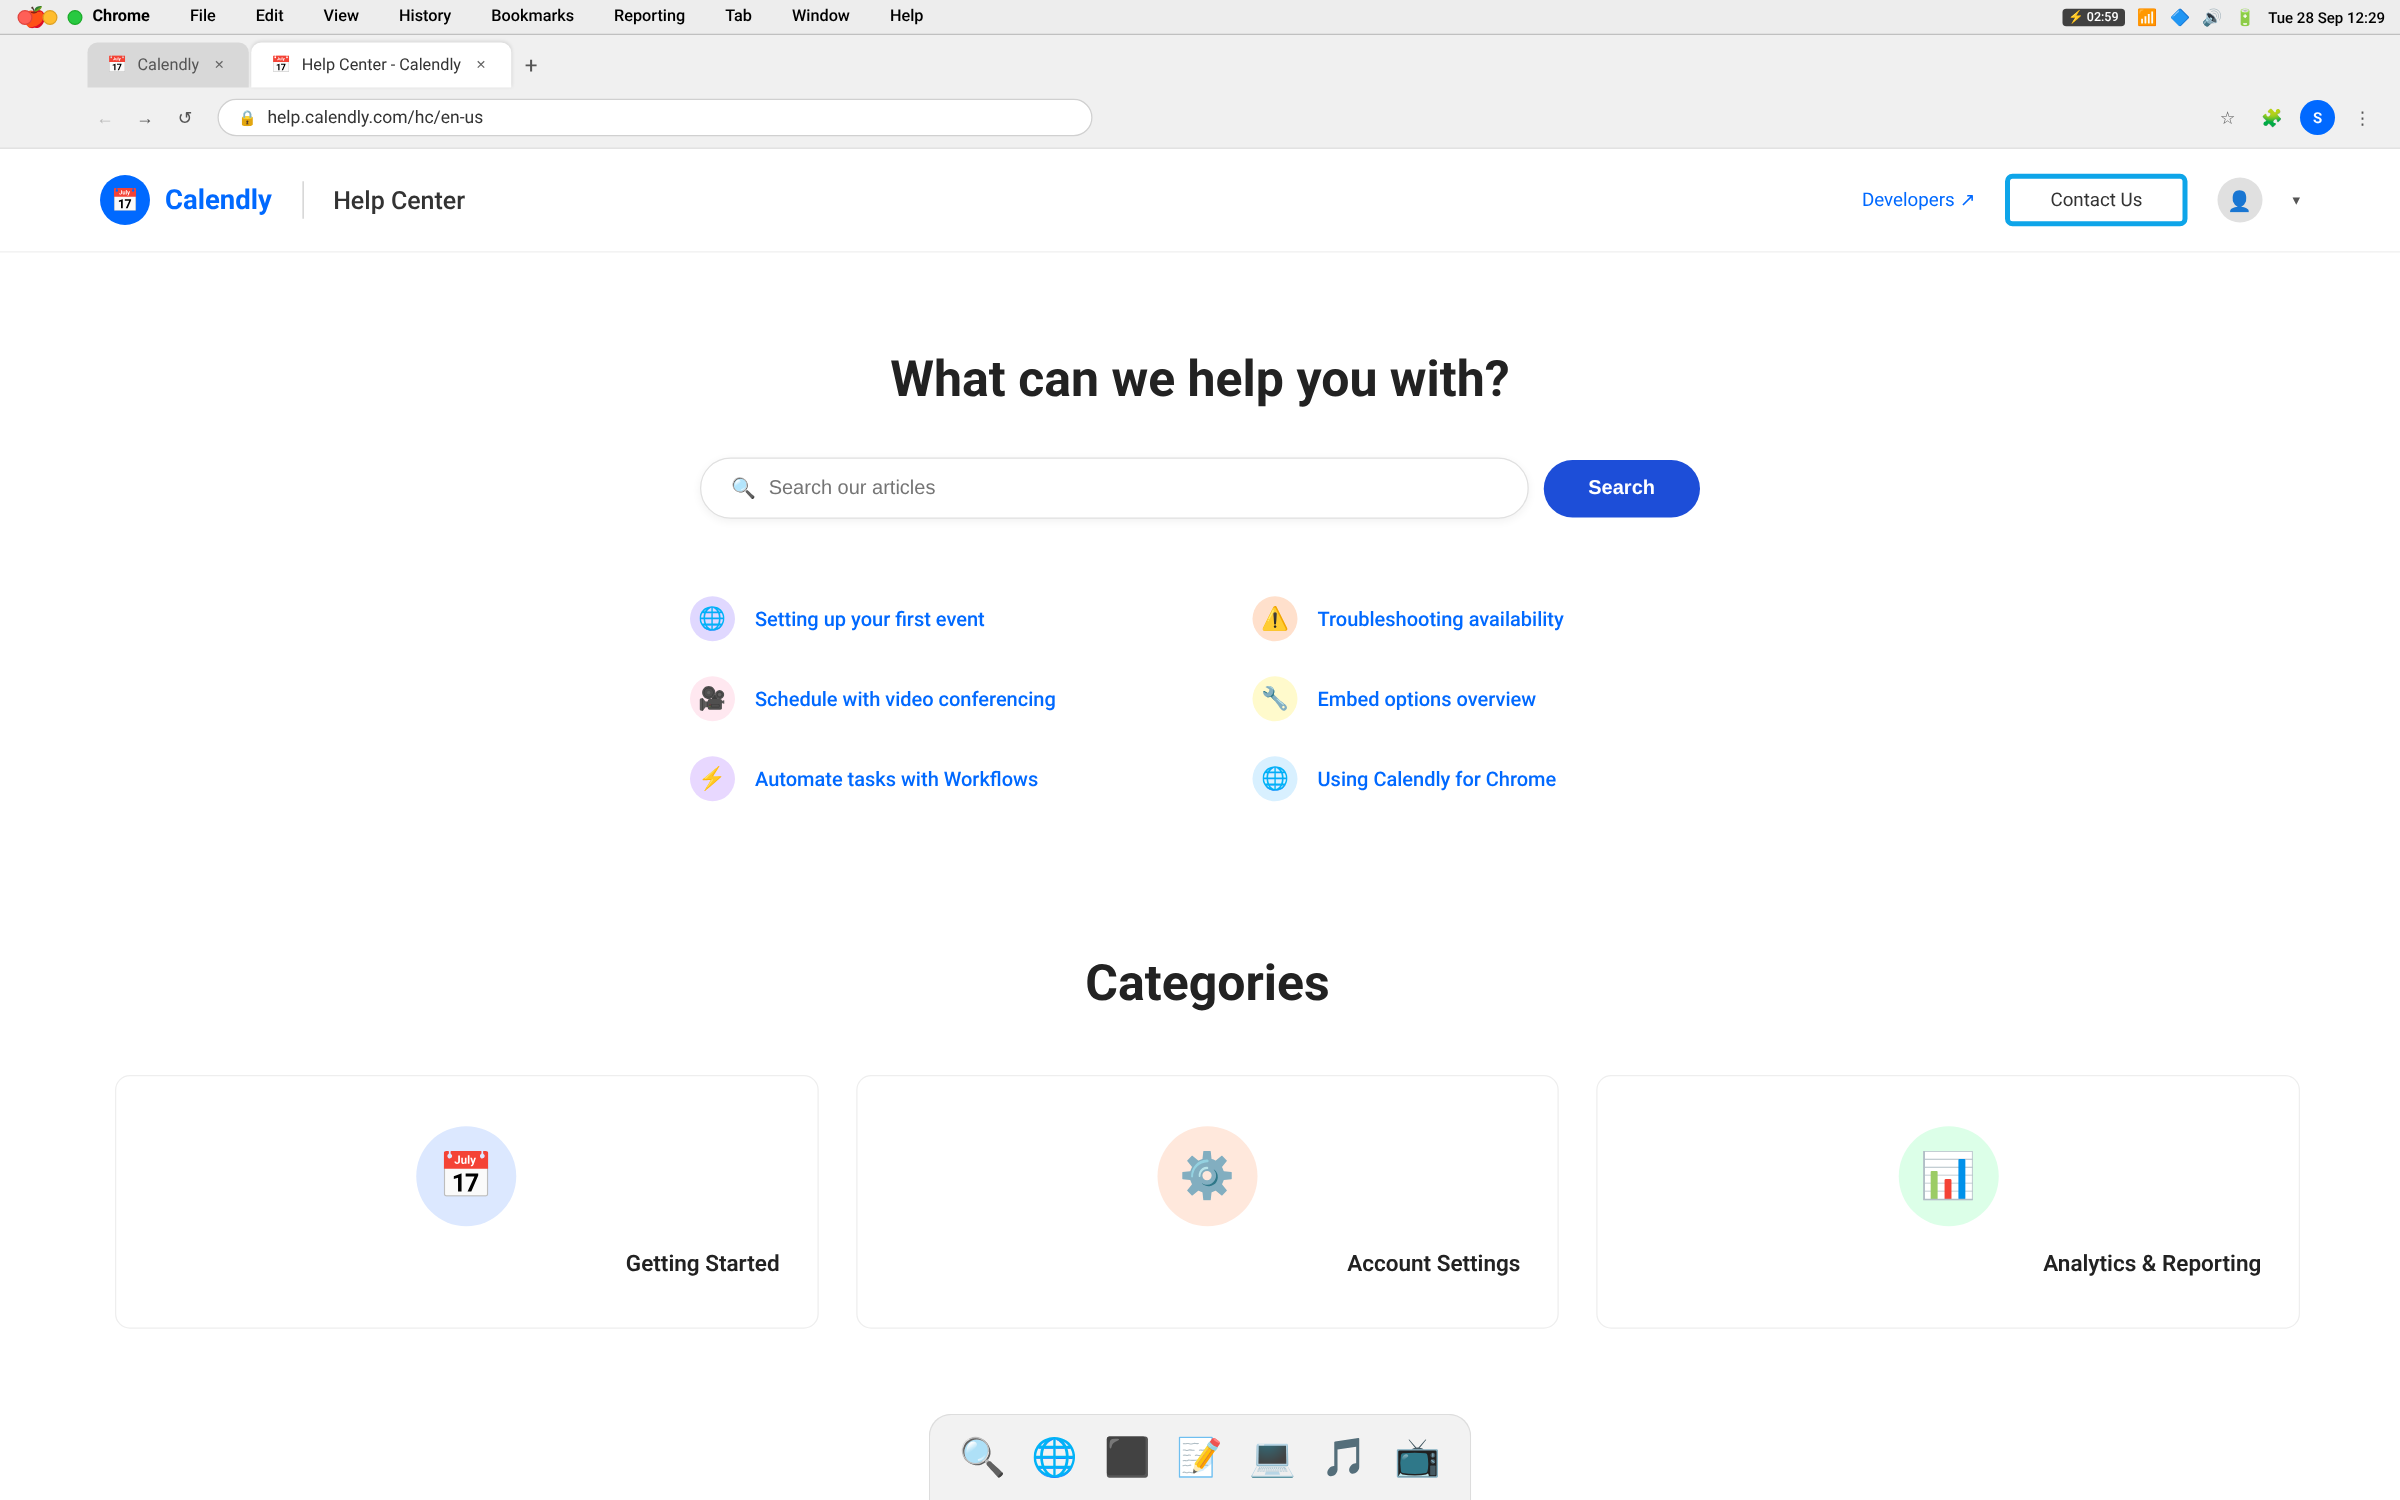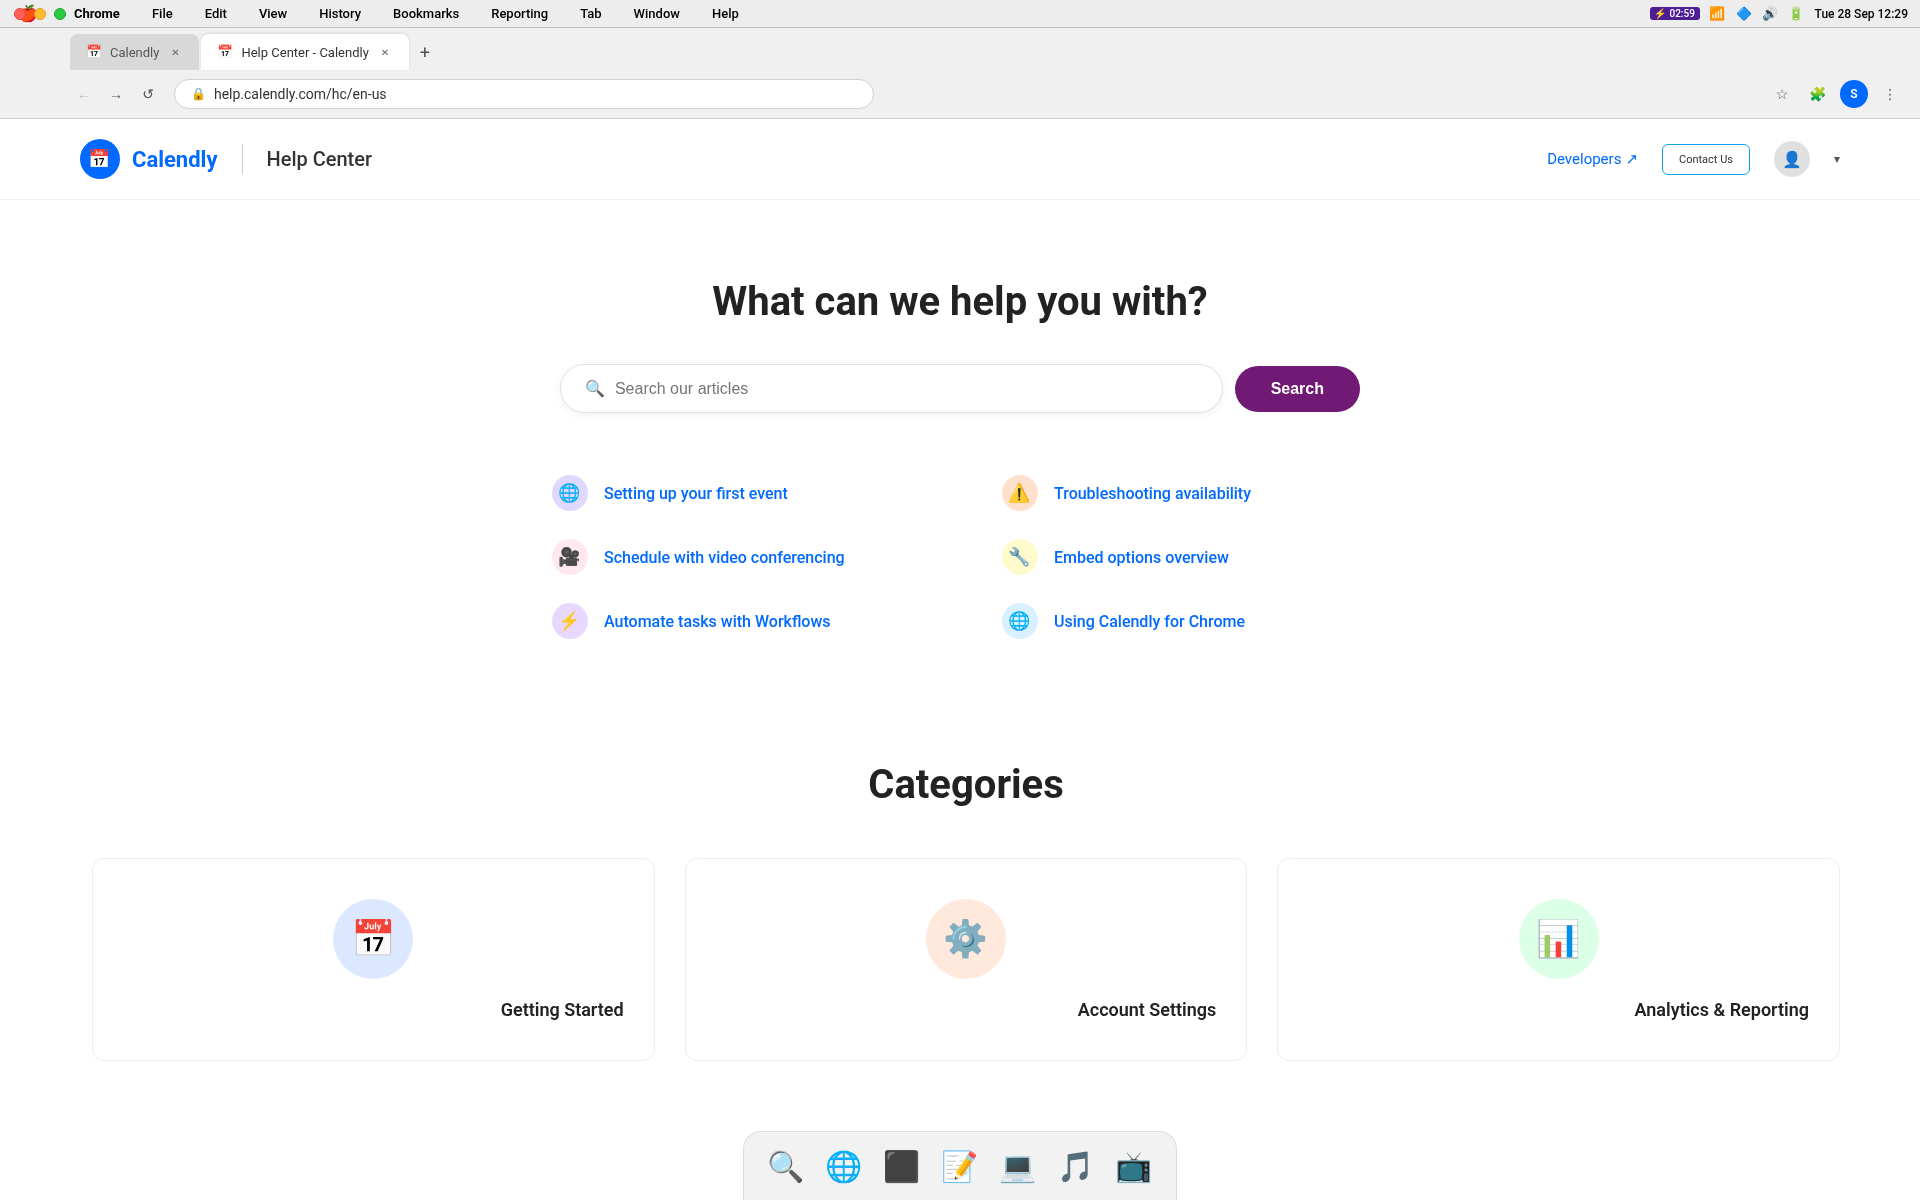--- a/index.html
+++ b/index.html
@@ -237,25 +237,25 @@
     }
     .developers-link {
       font-size: 15px;
       color: #0069ff;
       cursor: pointer;
       display: flex;
       gap: 4px;
       text-decoration: none;
     }
     .contact-us-btn {
-      font-size: 11px;
+      font-size: 15px;
       color: #333;
       cursor: pointer;
-      padding: 8px 16px;
-      border: 1px solid #0ea5e9;
+      padding: 8px 32px;
+      border: 4px solid #0ea5e9;
       border-radius: 6px;
     }
     .user-avatar-nav {
       width: 36px;
       height: 36px;
       border-radius: 50%;
       background: #e0e0e0;
       display: flex;
       align-items: center;
       justify-content: center;
@@ -306,21 +306,21 @@
     }
     .search-input {
       border: none;
       outline: none;
       font-size: 16px;
       color: #999;
       flex: 1;
       background: transparent;
     }
     .search-button {
-      background: #701a75;
+      background: #1d4ed8;
       color: white;
       border: none;
       border-radius: 30px;
       padding: 14px 36px;
       font-size: 16px;
       font-weight: 600;
       cursor: pointer;
       white-space: nowrap;
     }
 
@@ -439,21 +439,21 @@
   <span class="menubar-item">File</span>
   <span class="menubar-item">Edit</span>
   <span class="menubar-item">View</span>
   <span class="menubar-item">History</span>
   <span class="menubar-item">Bookmarks</span>
   <span class="menubar-item">Reporting</span>
   <span class="menubar-item">Tab</span>
   <span class="menubar-item">Window</span>
   <span class="menubar-item">Help</span>
   <div class="menubar-right">
-    <span style="background:#4c1d95;color:white;font-size:10px;padding:1px 5px;border-radius:3px;display:flex;align-items:center;gap:2px;">⚡ 02:59</span>
+    <span style="background:#404040;color:white;font-size:10px;padding:1px 5px;border-radius:3px;display:flex;align-items:center;gap:2px;">⚡ 02:59</span>
     <span style="font-size:13px;">📶</span>
     <span style="font-size:13px;">🔷</span>
     <span style="font-size:13px;">🔊</span>
     <span style="font-size:13px;">🔋</span>
     <span class="menubar-time">Tue 28 Sep  12:29</span>
   </div>
 </div>
 
 <div class="browser-chrome">
 

